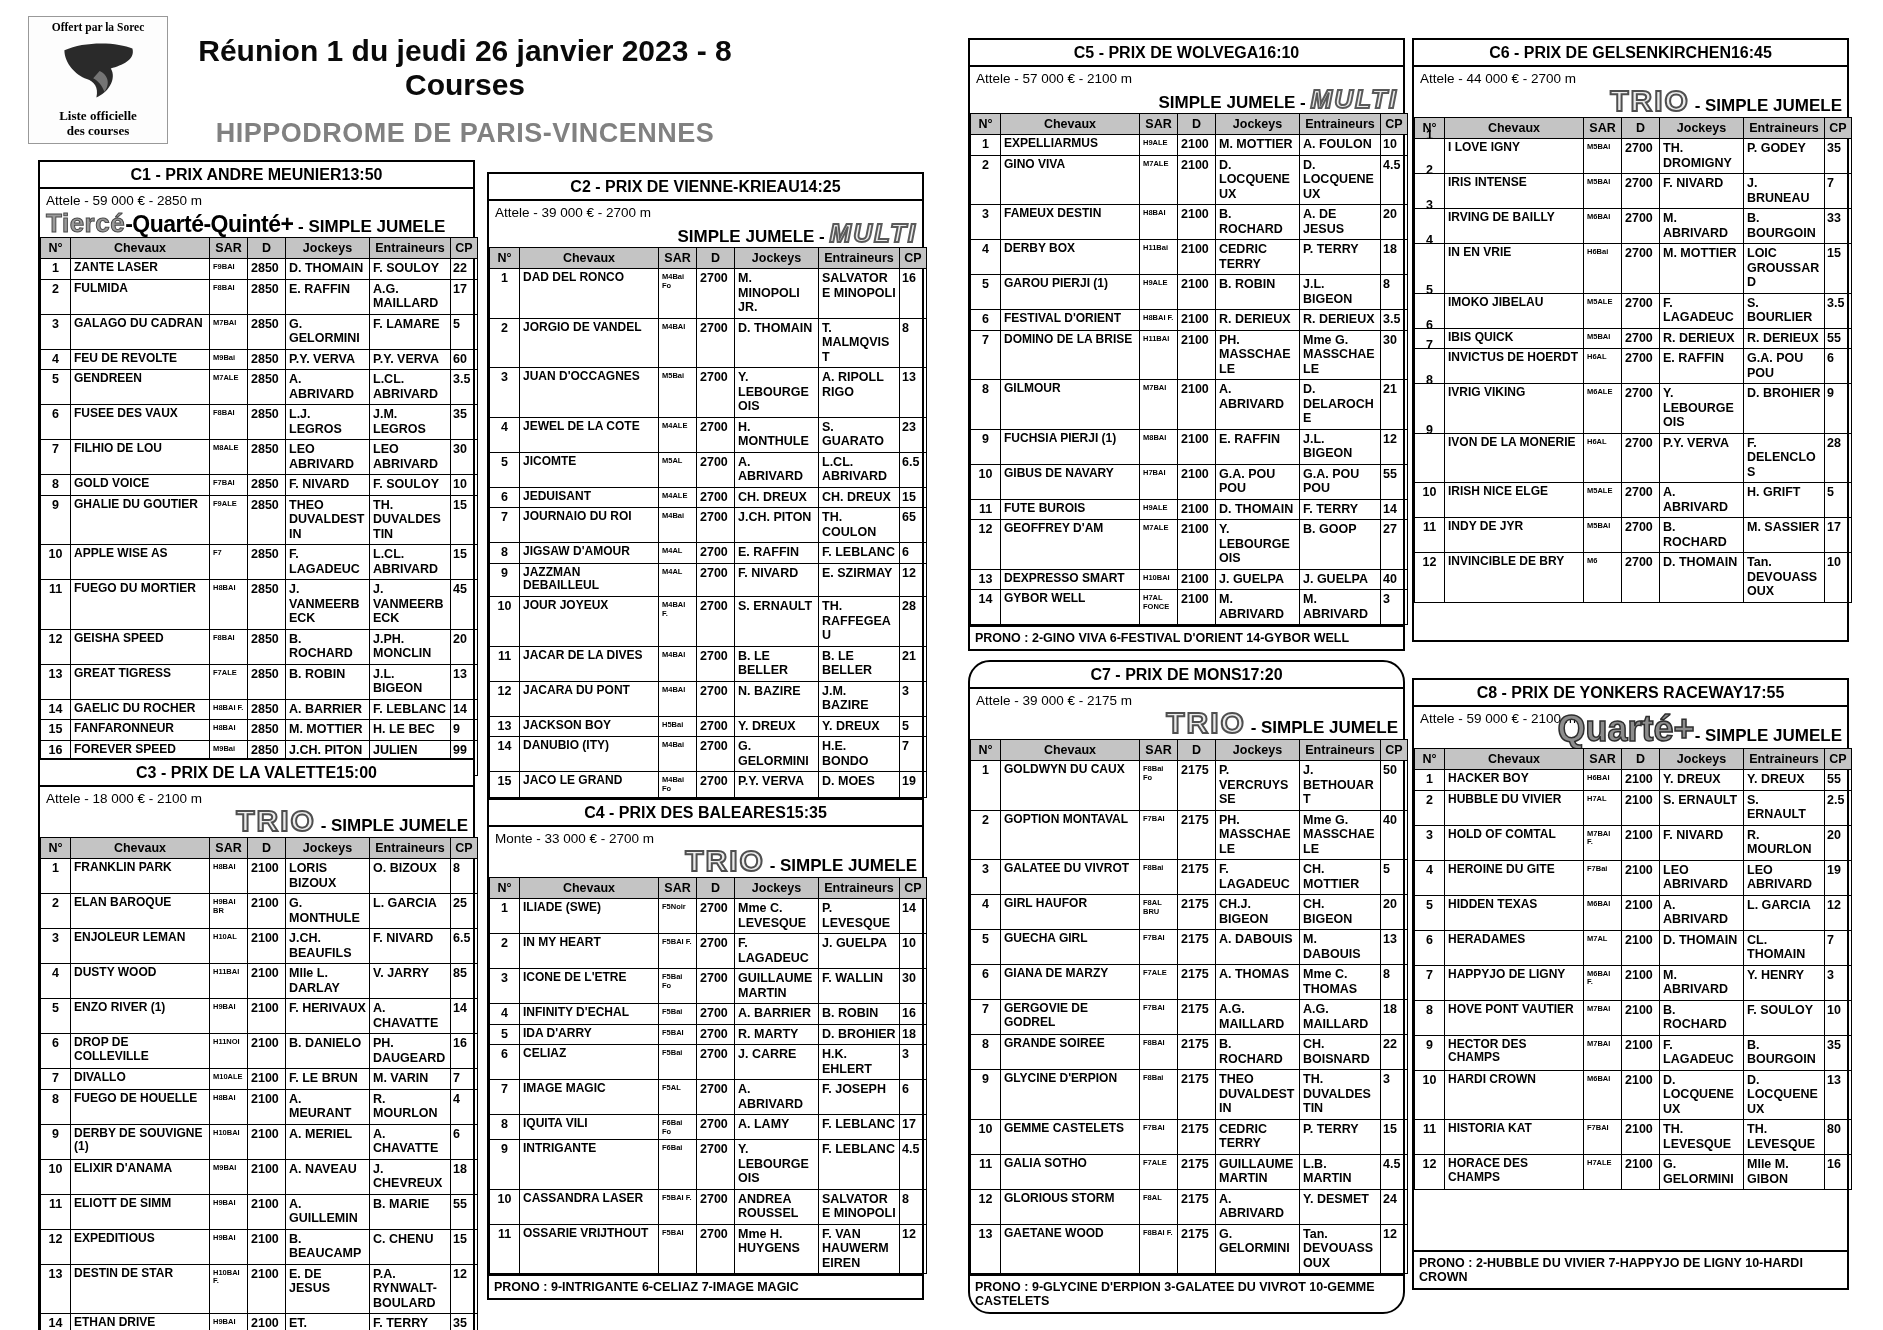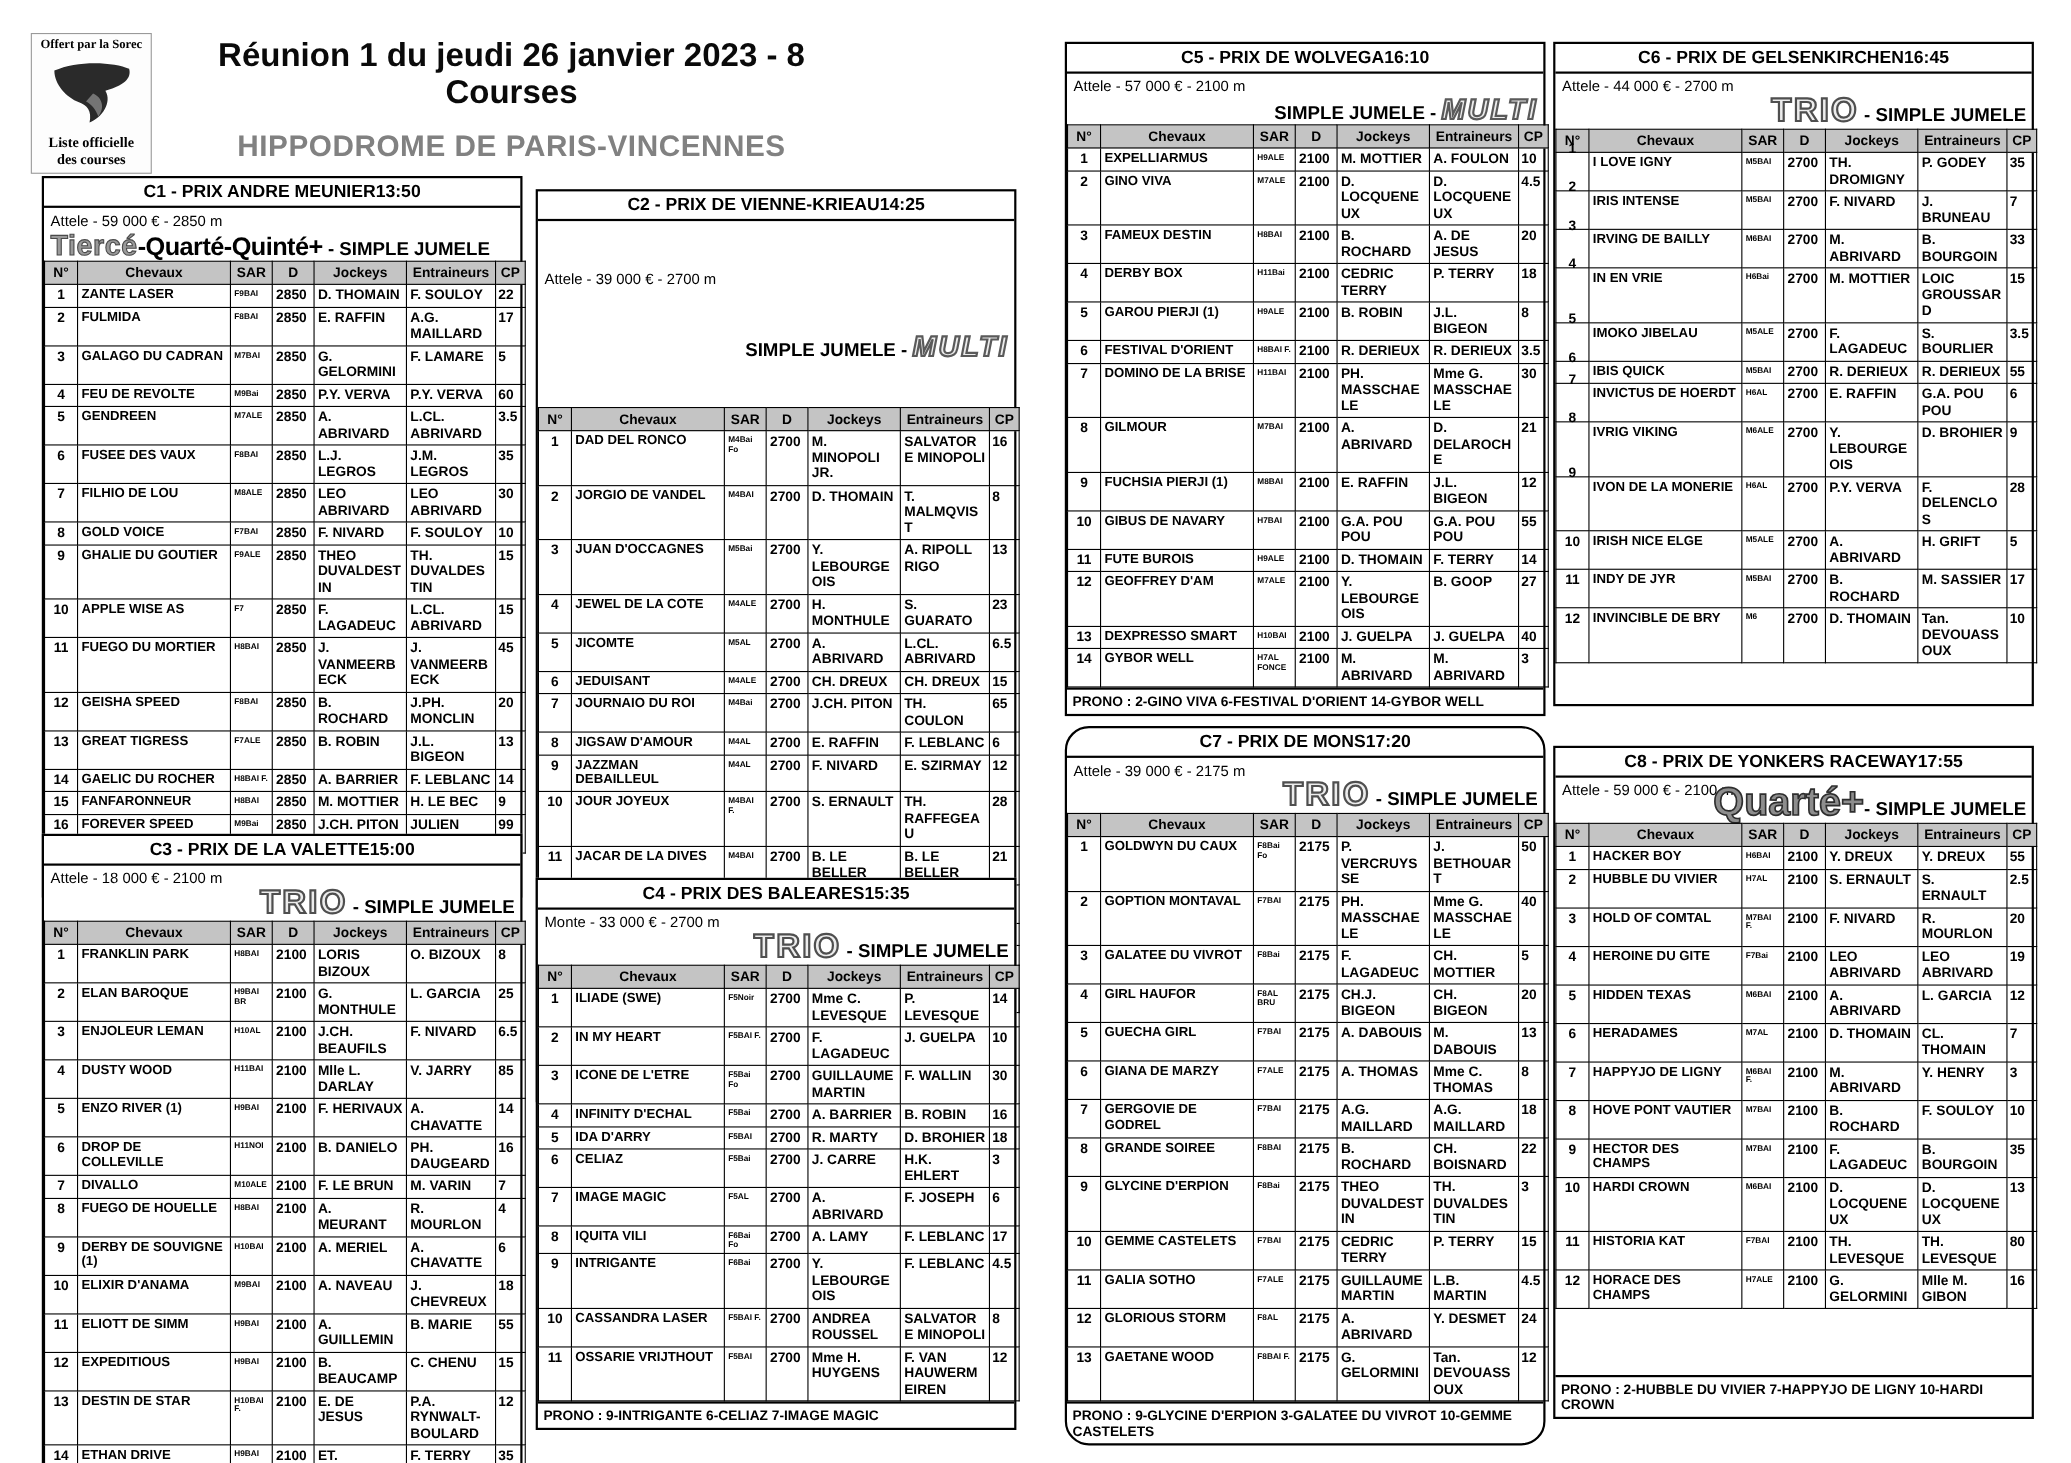--- a/index.html
+++ b/index.html
@@ -1,34 +1,34 @@
 <!DOCTYPE html>
 <html><head>
 <meta charset="utf-8">
 <style>
   html,body{margin:0;padding:0;background:#fff;}
   .page{position:relative;width:1883px;height:1330px;background:#fff;overflow:hidden;
         font-family:"Liberation Sans",sans-serif;color:#000;}
 
   
-  .logo-box{position:absolute;left:28px;top:30px;width:110px;height:128px;border:1px solid #999;
+  .logo-box{position:absolute;left:28px;top:16px;width:140px;height:128px;border:1px solid #999;
             background:#fdfdfd;display:flex;flex-direction:column;align-items:center;justify-content:space-between;
             padding:4px 2px;box-sizing:border-box;text-align:center;}
   .logo-top{font-family:"Liberation Serif",serif;font-weight:bold;font-size:11.5px;}
   .logo-bottom{font-family:"Liberation Serif",serif;font-weight:bold;font-size:13px;line-height:1.15;}
   .logo-horse{width:86px;height:64px;}
   .masthead{position:absolute;left:140px;top:34px;width:650px;text-align:center;}
   .main-title{font-size:30px;font-weight:bold;margin:0;color:#0a0a0a;}
   .sub-title{font-size:27px;font-weight:bold;margin:16px 0 0 0;color:#818181;letter-spacing:.5px;}
 
   
   .card{position:absolute;width:437px;border:2px solid #000;background:#fff;box-sizing:border-box;
         display:flex;flex-direction:column;}
   .pos-c1{left:38px;top:160px;min-height:583px;}
-  .pos-c2{left:487px;top:172px;min-height:590px;gap:41px;}
+  .pos-c2{left:487px;top:172px;min-height:590px;}
   .pos-c3{left:38px;top:758px;min-height:475px;}
   .pos-c4{left:487px;top:798px;min-height:437px;}
   .pos-c5{left:968px;top:38px;min-height:604px;}
   .pos-c6{left:1412px;top:38px;min-height:604px;}
   .pos-c7{left:968px;top:660px;min-height:630px;border-radius:22px;}
   .pos-c8{left:1412px;top:678px;min-height:612px;}
 
   .card-titlebar{display:flex;justify-content:center;border-bottom:2px solid #000;
                  padding:4px 6px 3px 6px;font-size:16px;font-weight:bold;}
   .race-conditions{padding:4px 6px 0 6px;font-size:13.5px;}

